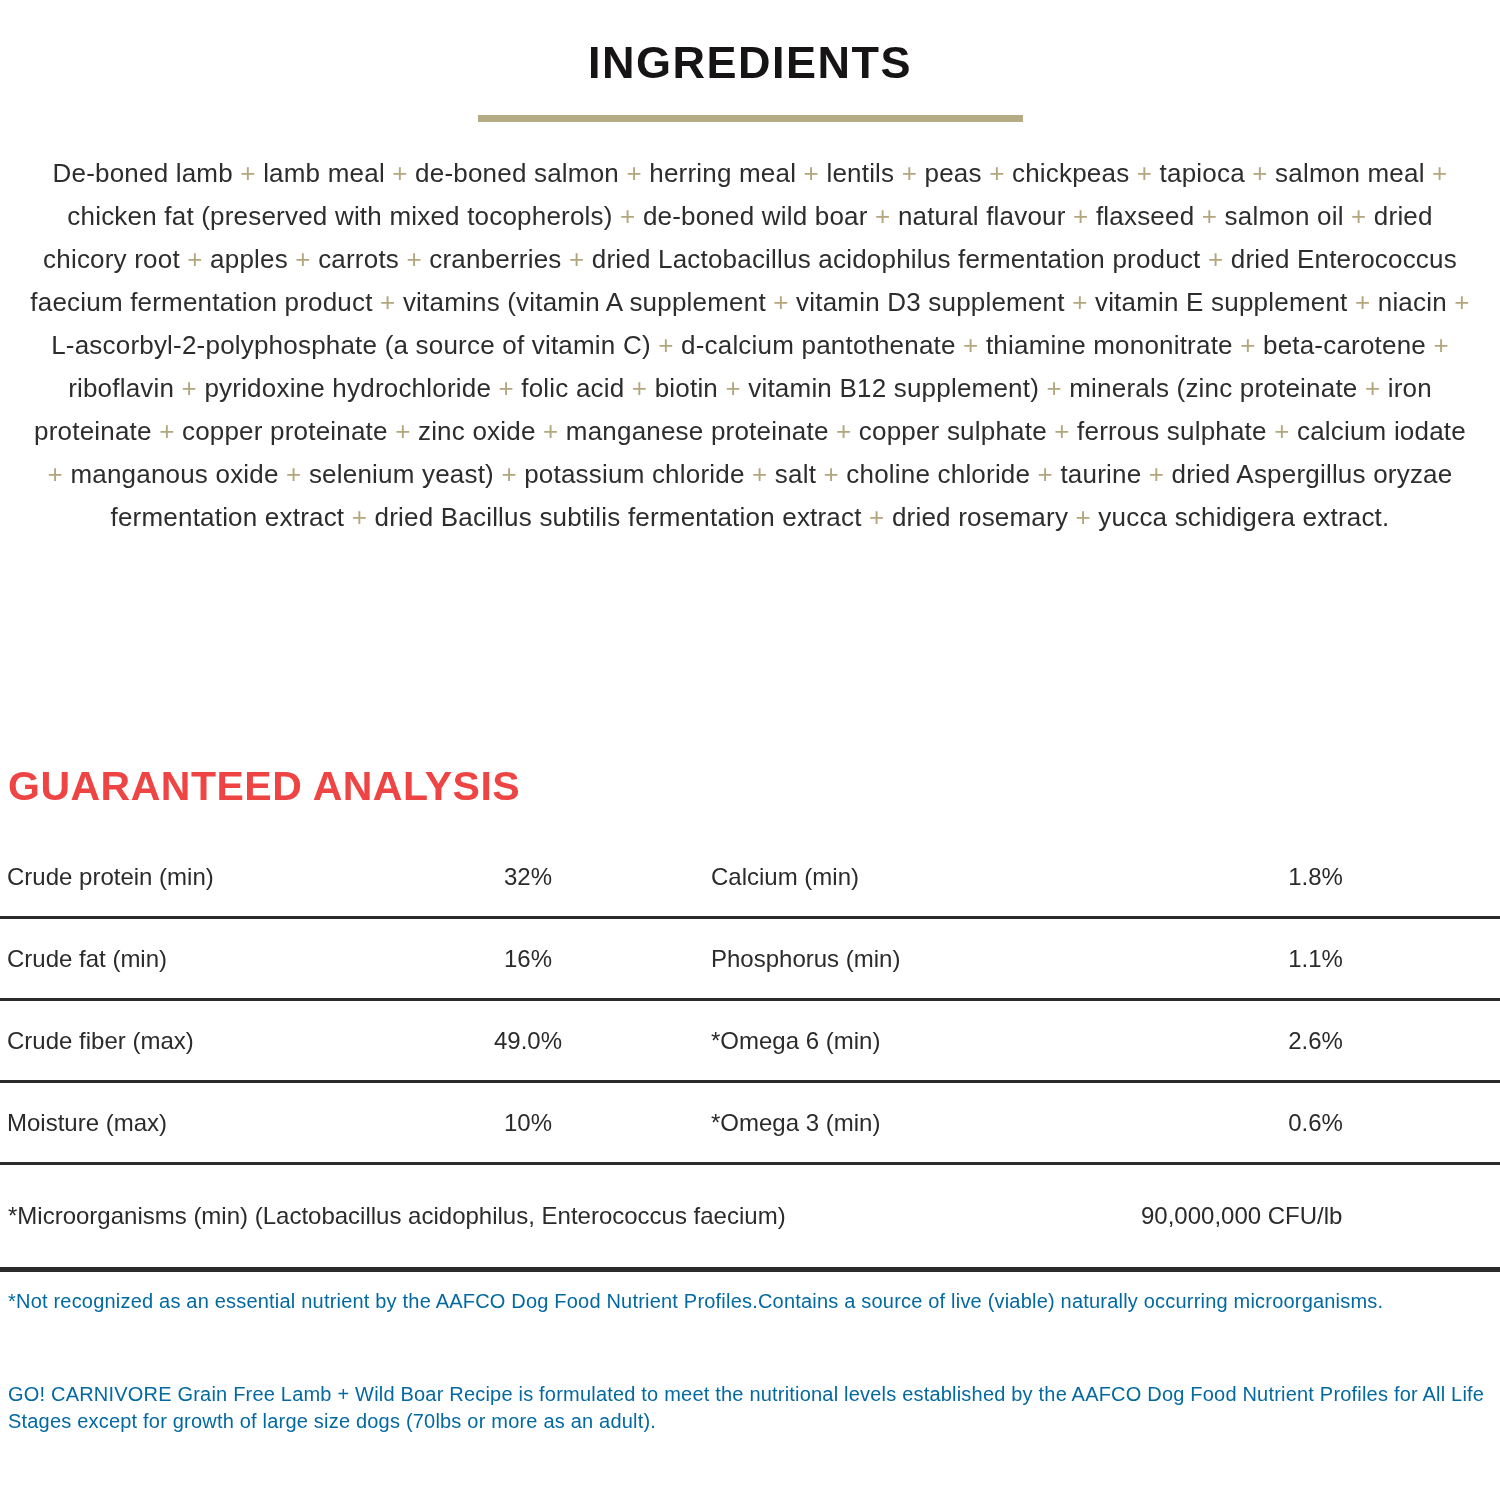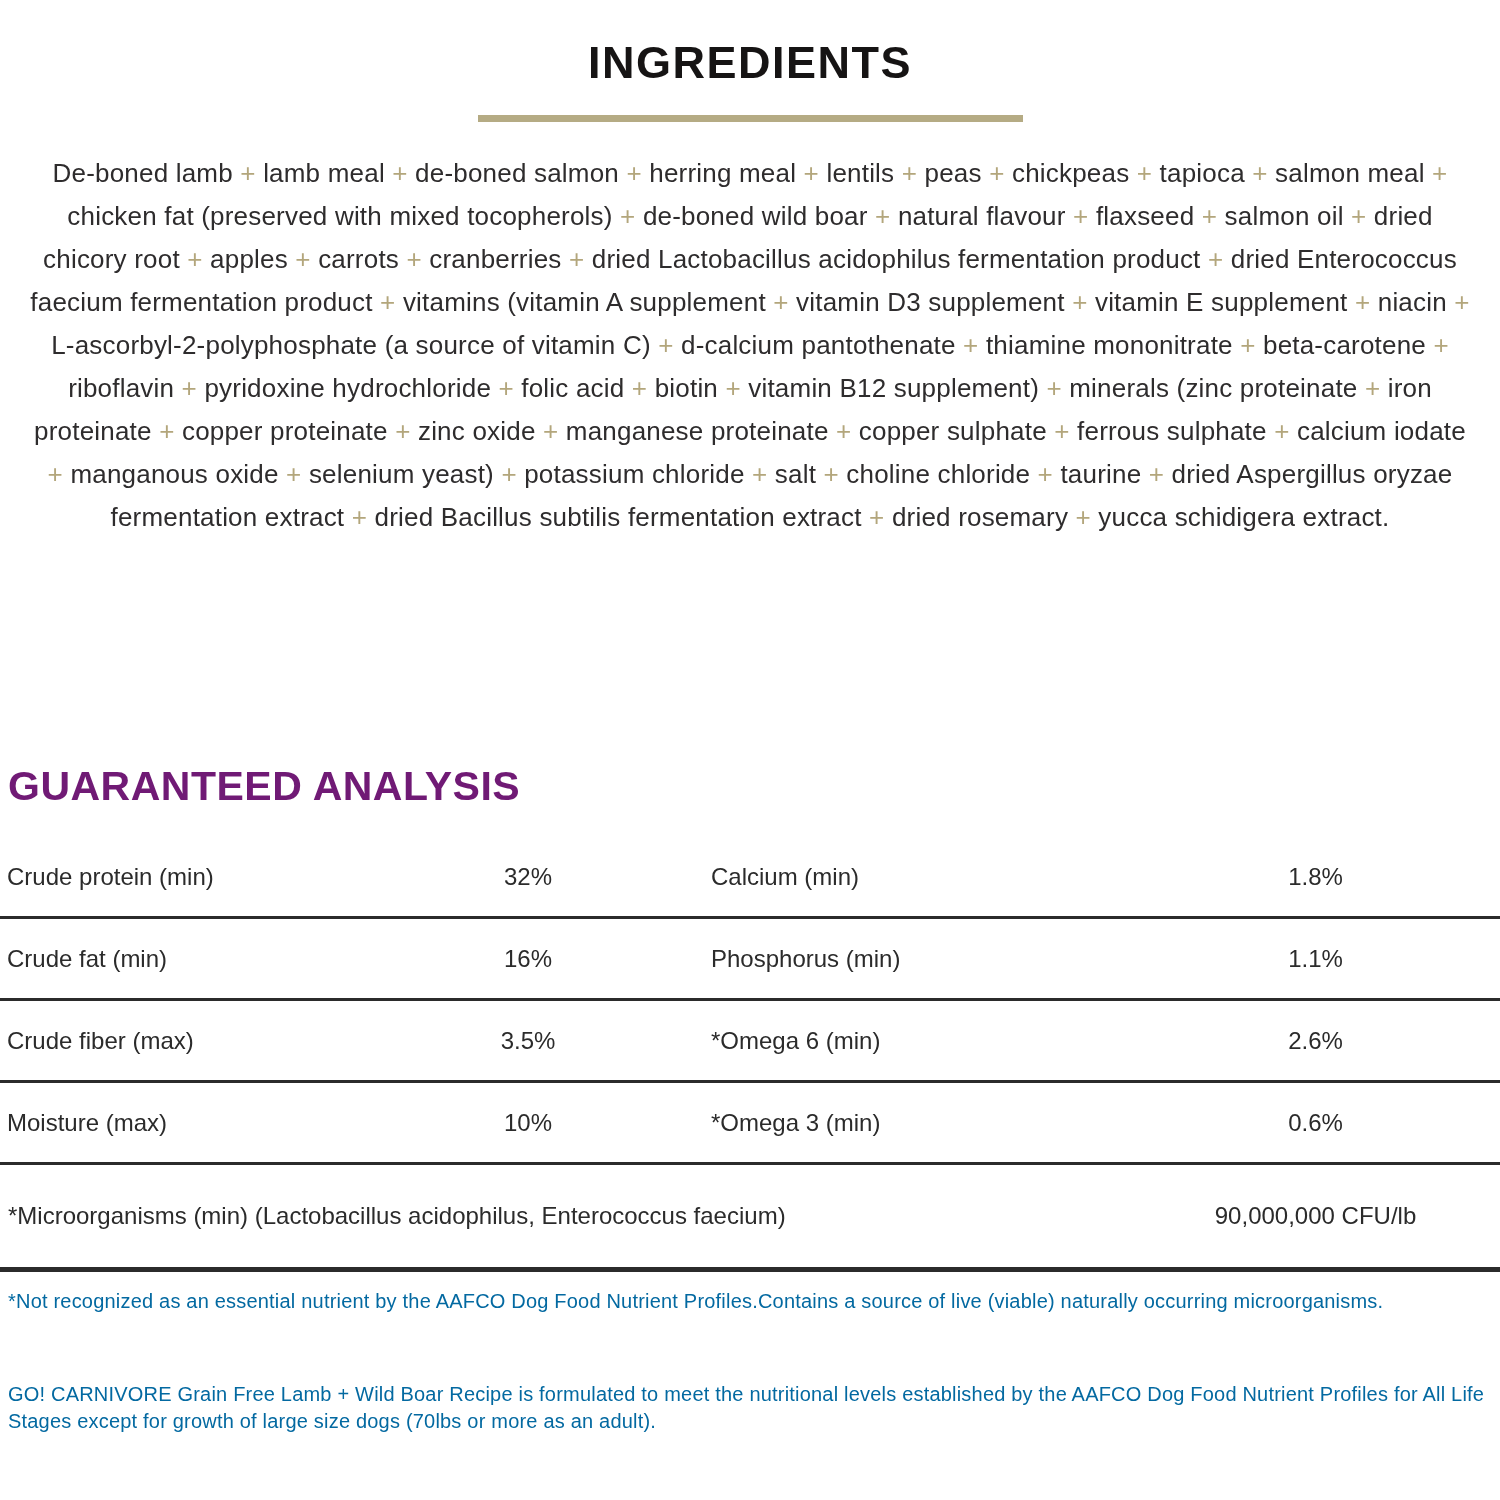--- a/index.html
+++ b/index.html
@@ -40,21 +40,21 @@
   }
   .ing-text .plus { color: #b3a67c; }
 
   
   .ga-title {
     margin: 224px 0 0 8px;
     font-size: 41px;
     line-height: 46px;
     font-weight: 800;
     letter-spacing: 0.5px;
-    color: #701a75;
+    color: #ef4444;
   }
   .ga-table { margin-top: 28px; }
   .ga-row {
     display: grid;
     grid-template-columns: 375px 306px 460px 349px;
     align-items: center;
     height: 82px;
     border-bottom: 3px solid #2b2b2b;
     font-size: 24px;
     color: #2b2b2b;
@@ -66,21 +66,21 @@
   .ga-full-row {
     display: grid;
     grid-template-columns: 1141px 349px;
     align-items: center;
     height: 107px;
     border-bottom: 5px solid #2b2b2b;
     font-size: 24px;
     color: #2b2b2b;
   }
   .ga-full-row .lbl { padding-left: 8px; }
-  .ga-full-row .val { text-align: center; }
+  .ga-full-row .val { text-align: left; }
 
   
   .footnote {
     margin: 16px 8px 0 8px;
     font-size: 20px;
     line-height: 27px;
     color: #0369a1;
     letter-spacing: 0.2px;
   }
   .footnote.second { margin-top: 66px; max-width: 1484px; }
@@ -107,21 +107,21 @@
           <span class="v2">1.8%</span>
         </div>
         <div class="ga-row">
           <span class="l1">Crude fat (min)</span>
           <span class="v1">16%</span>
           <span class="l2">Phosphorus (min)</span>
           <span class="v2">1.1%</span>
         </div>
         <div class="ga-row">
           <span class="l1">Crude fiber (max)</span>
-          <span class="v1">3.5%</span>
+          <span class="v1">49.0%</span>
           <span class="l2">*Omega 6 (min)</span>
           <span class="v2">2.6%</span>
         </div>
         <div class="ga-row">
           <span class="l1">Moisture (max)</span>
           <span class="v1">10%</span>
           <span class="l2">*Omega 3 (min)</span>
           <span class="v2">0.6%</span>
         </div>
       </div>

